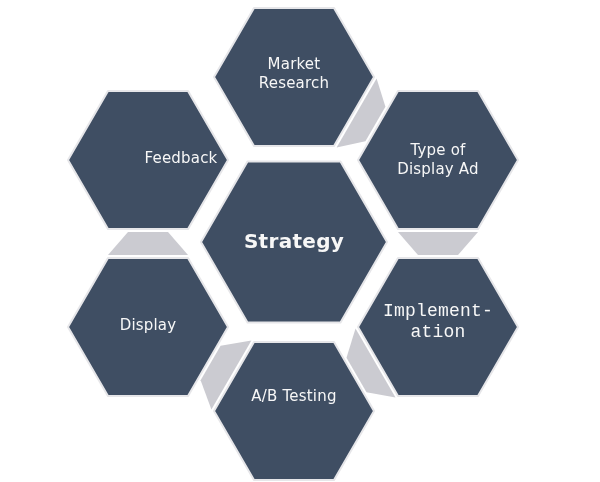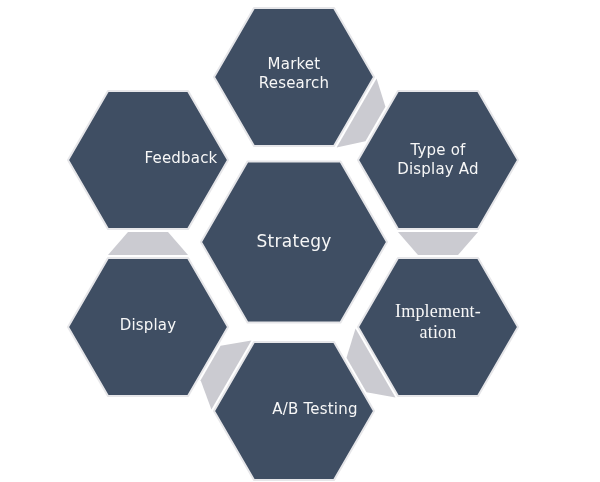--- a/index.html
+++ b/index.html
@@ -42,26 +42,26 @@
     transform: translate(-50%, -50%);
     color: var(--label-color);
     text-align: center;
     white-space: pre-line;
     font-size: 15px;
     line-height: 19px;
     letter-spacing: 0.2px;
     pointer-events: none;
   }
   .hex-label.center-label {
-    font-size: 17px;
-    font-weight: normal;
+    font-size: 20px;
+    font-weight: bold;
     letter-spacing: 0.3px;
   }
   .hex-label.serif-label {
-    font-family: Liberation Serif, serif;
+    font-family: Liberation Mono, monospace;
     font-size: 18px;
     line-height: 21px;
   }
 </style>
 </head>
 <body>
 
 <div class="canvas">
 
   <svg width="600" height="482" viewBox="0 0 600 482">
@@ -81,18 +81,18 @@
 
     <polygon class="hex" points="201,242 247.5,161.5 340.5,161.5 387,242 340.5,322.5 247.5,322.5"></polygon>
   </svg>
 
   <div class="hex-label" style="left:294px; top:74px;">Market
 Research</div>
   <div class="hex-label" style="left:438px; top:160px;">Type of
 Display Ad</div>
   <div class="hex-label serif-label" style="left:438px; top:322px;">Implement-
 ation</div>
-  <div class="hex-label" style="left:294px; top:409px;margin-left:21px;">A/B Testing</div>
+  <div class="hex-label" style="left:294px; top:396px;">A/B Testing</div>
   <div class="hex-label" style="left:148px; top:325px;">Display</div>
   <div class="hex-label" style="left:135px; top:158px;margin-left:46px;">Feedback</div>
   <div class="hex-label center-label" style="left:294px; top:241px;">Strategy</div>
 
 </div>
 
 </body></html>

